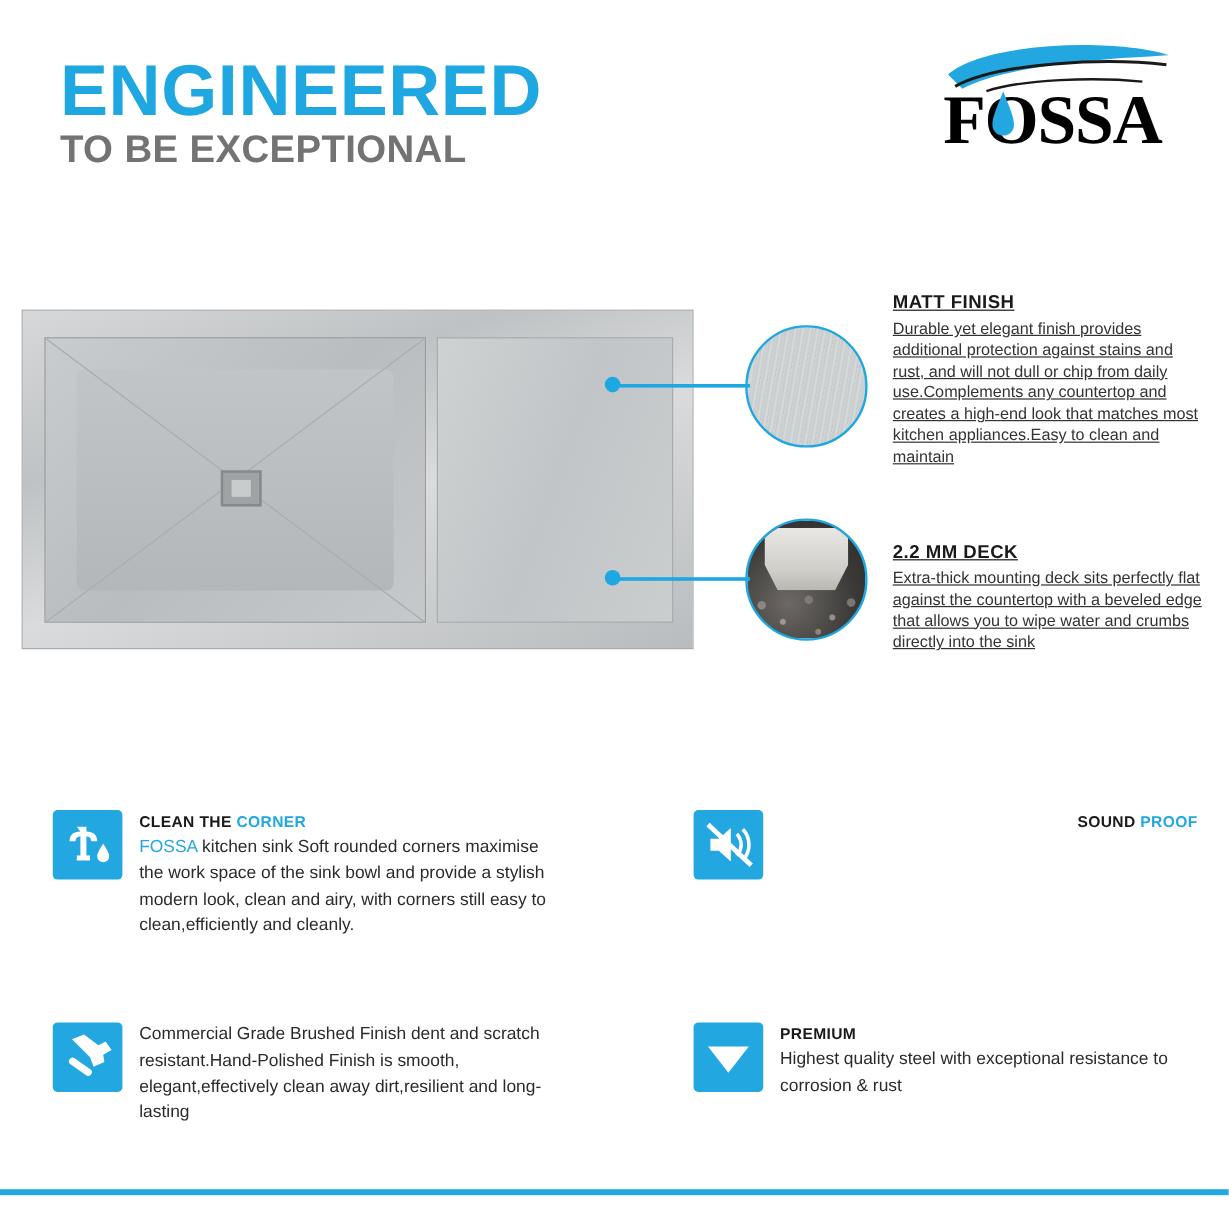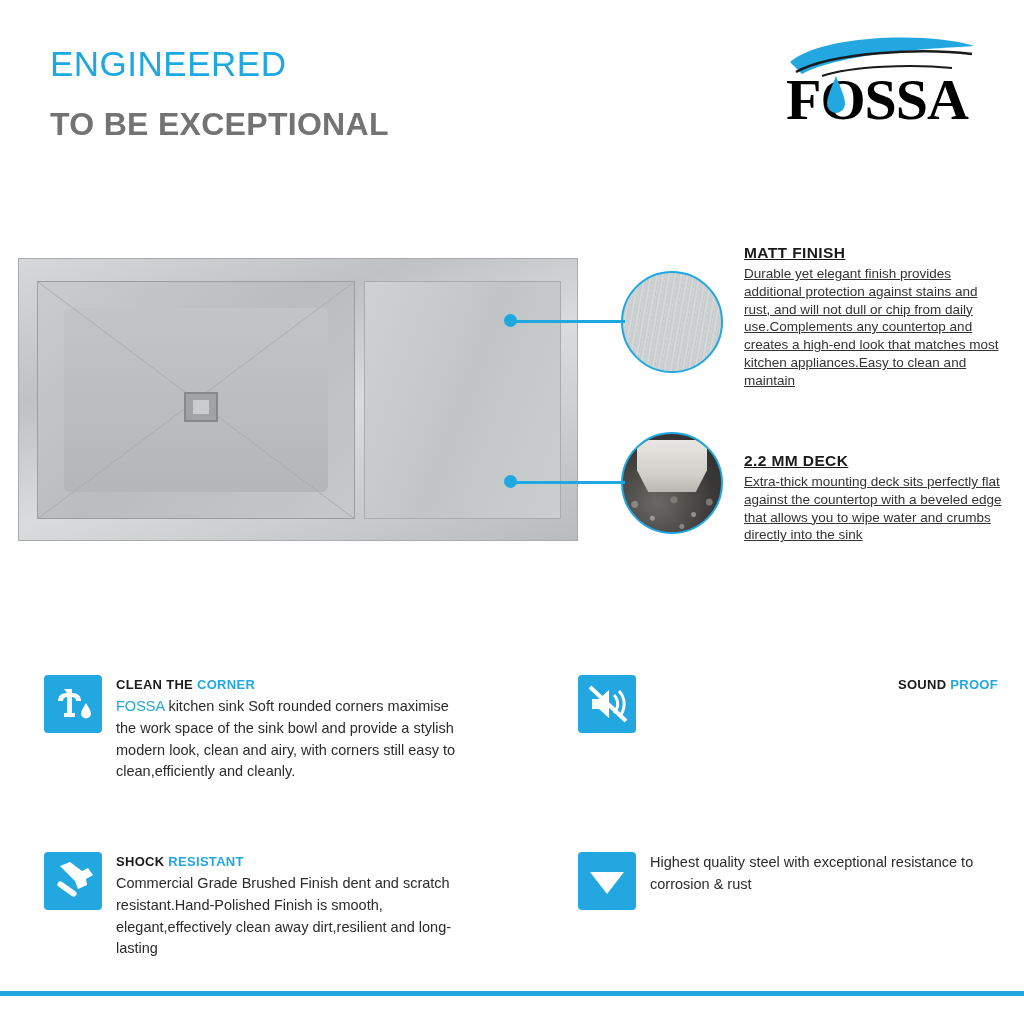--- a/index.html
+++ b/index.html
@@ -20,22 +20,22 @@
   .header {
     position: absolute;
     left: 0; top: 0;
     width: 1024px;
     height: 190px;
   }
   .headline1 {
     position: absolute;
     left: 50px;
     top: 46px;
-    font-size: 35px;
-    font-weight: normal;
+    font-size: 60px;
+    font-weight: bold;
     letter-spacing: 0.5px;
     color: #1ea7e1;
     line-height: 1;
   }
   .headline2 {
     position: absolute;
     left: 50px;
     top: 108px;
     font-size: 32px;
     font-weight: bold;
@@ -352,21 +352,20 @@
   </div>
 
   <div class="feature f2">
     <div class="feature-icon">
       <svg viewBox="0 0 58 58" width="58" height="58">
         <path d="M16,14 l10,-4 l12,9 l6,-3 l5,7 l-7,4 l1,6 l-9,4 l-3,-8 z" fill="#ffffff"></path>
         <rect x="12" y="34" width="22" height="6" rx="3" transform="rotate(35 23 37)" fill="#ffffff"></rect>
       </svg>
     </div>
     <div class="feature-txt">
-      <div class="feature-title"><span>SHOCK </span><span class="accent">RESISTANT</span></div>
       <div class="feature-body"><span class="brand"></span><span>Commercial Grade Brushed Finish dent and scratch resistant.Hand-Polished Finish is smooth, elegant,effectively clean away dirt,resilient and long-lasting</span></div>
     </div>
   </div>
 
   <div class="feature f3">
     <div class="feature-icon">
       <svg viewBox="0 0 58 58" width="58" height="58">
         <path d="M14,24 h7 l10,-9 v28 l-10,-9 h-7 z" fill="#ffffff"></path>
         <path d="M36,20 a13,13 0 0 1 0,18" stroke="#ffffff" stroke-width="3" fill="none"></path>
         <path d="M41,16 a19,19 0 0 1 0,26" stroke="#ffffff" stroke-width="3" fill="none"></path>
@@ -379,20 +378,21 @@
   </div>
 
   <div class="feature f4">
     <div class="feature-icon">
       <svg viewBox="0 0 58 58" width="58" height="58">
         <path d="M12,20 h34 l-17,22 z" fill="#ffffff"></path>
         <path d="M12,20 h34" stroke="#22a7e0" stroke-width="0"></path>
       </svg>
     </div>
     <div class="feature-txt">
+      <div class="feature-title"><span>PREMIUM</span><span class="accent"></span></div>
       <div class="feature-body"><span class="brand"></span><span>Highest quality steel with exceptional resistance to corrosion &amp; rust</span></div>
     </div>
   </div>
 
 </div>
 
 <div class="bottom-bar">
   <div class="bottom-line"></div>
 </div>
 

